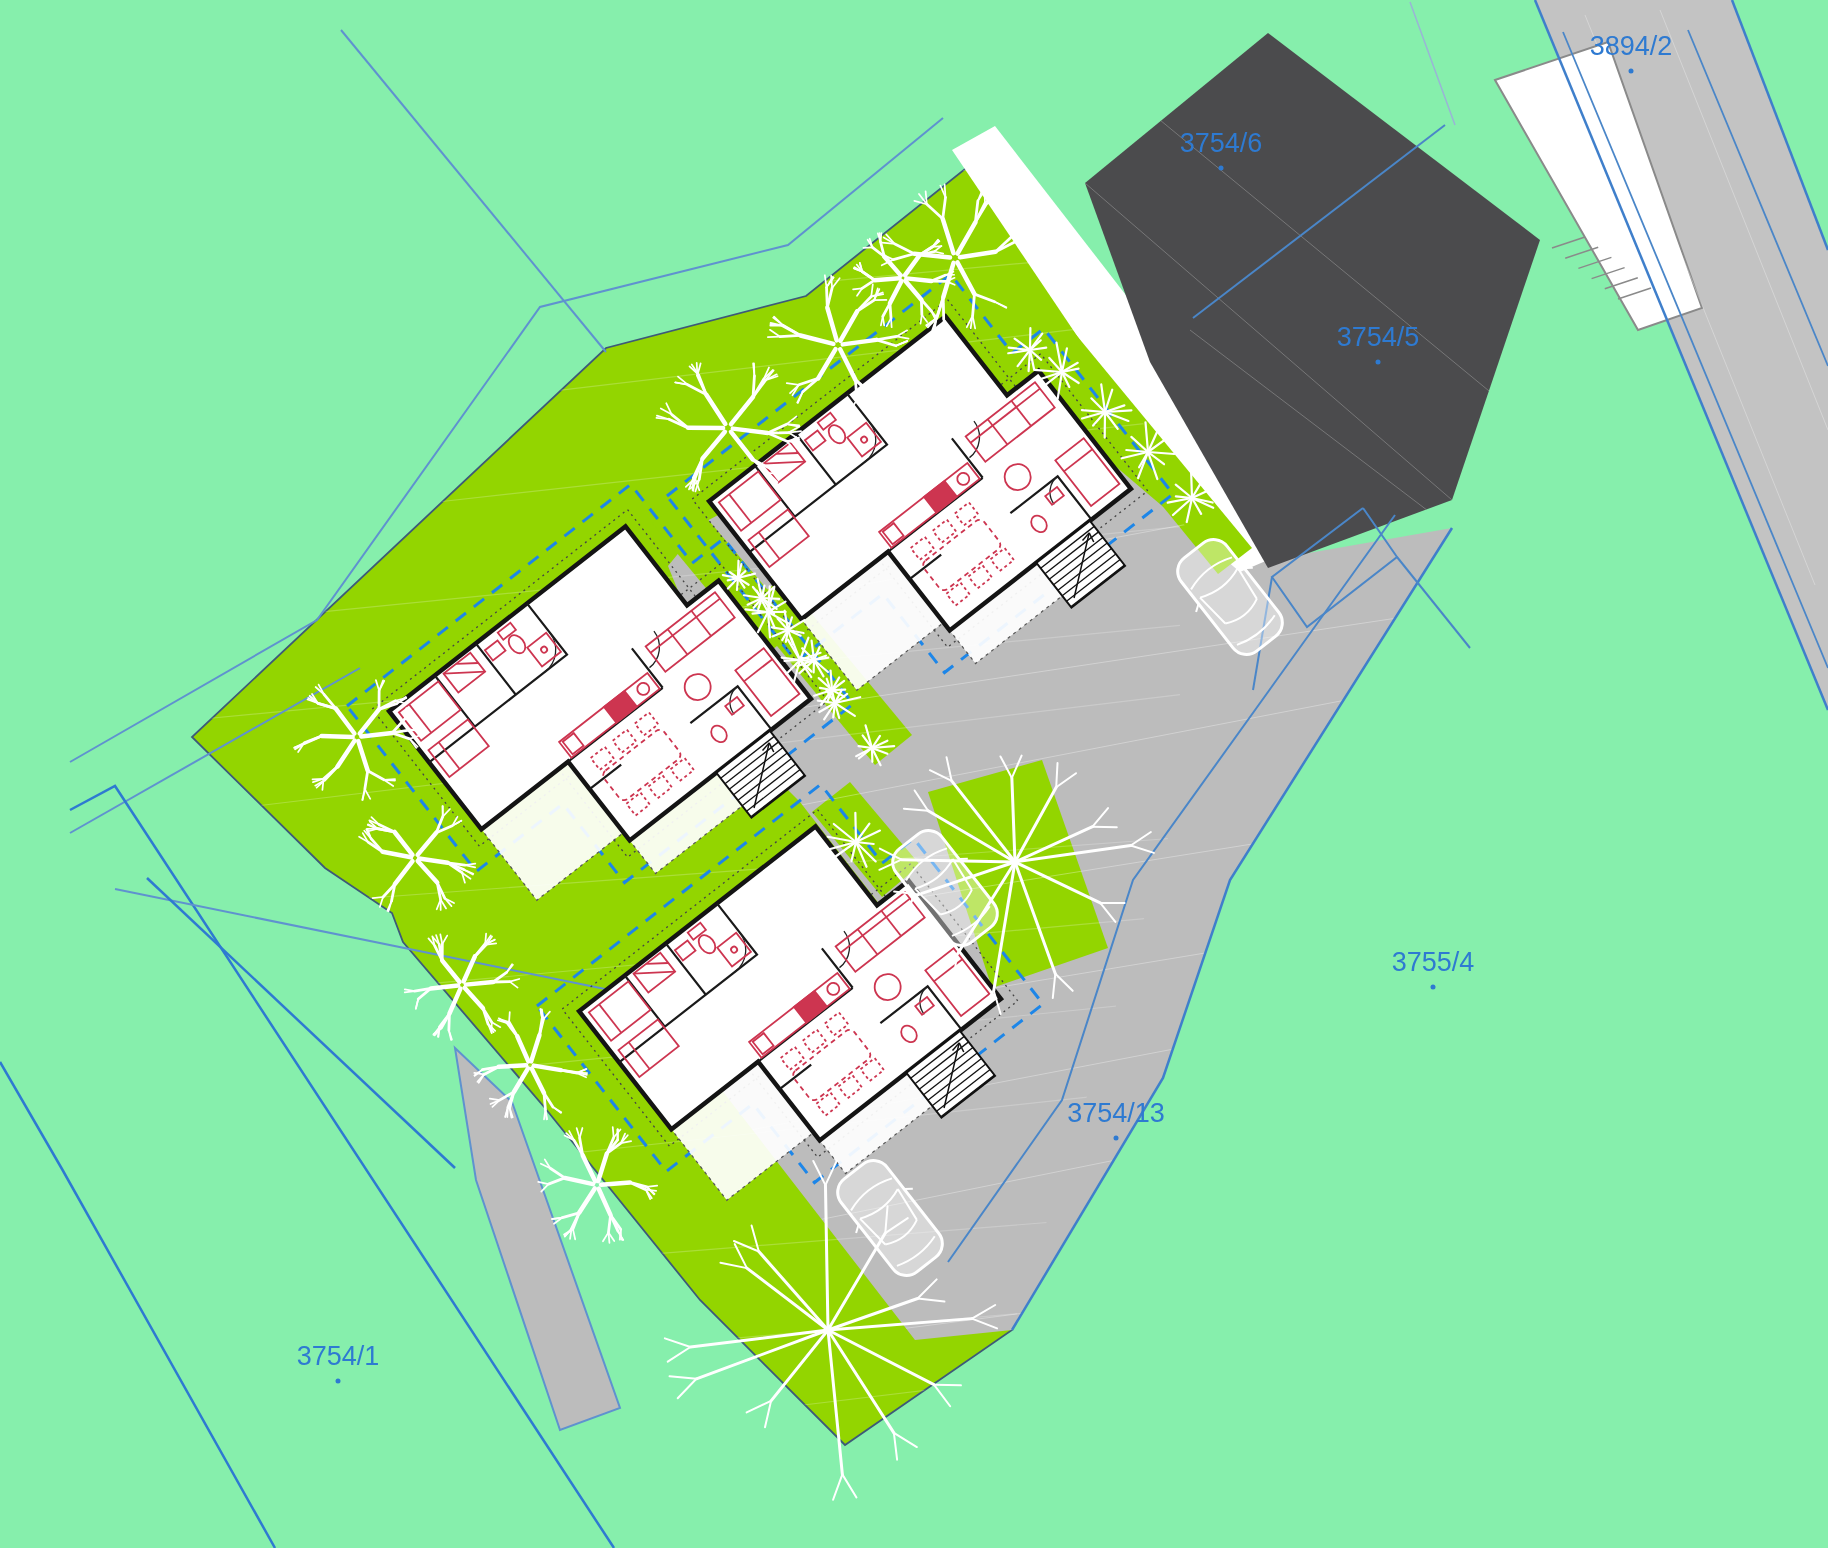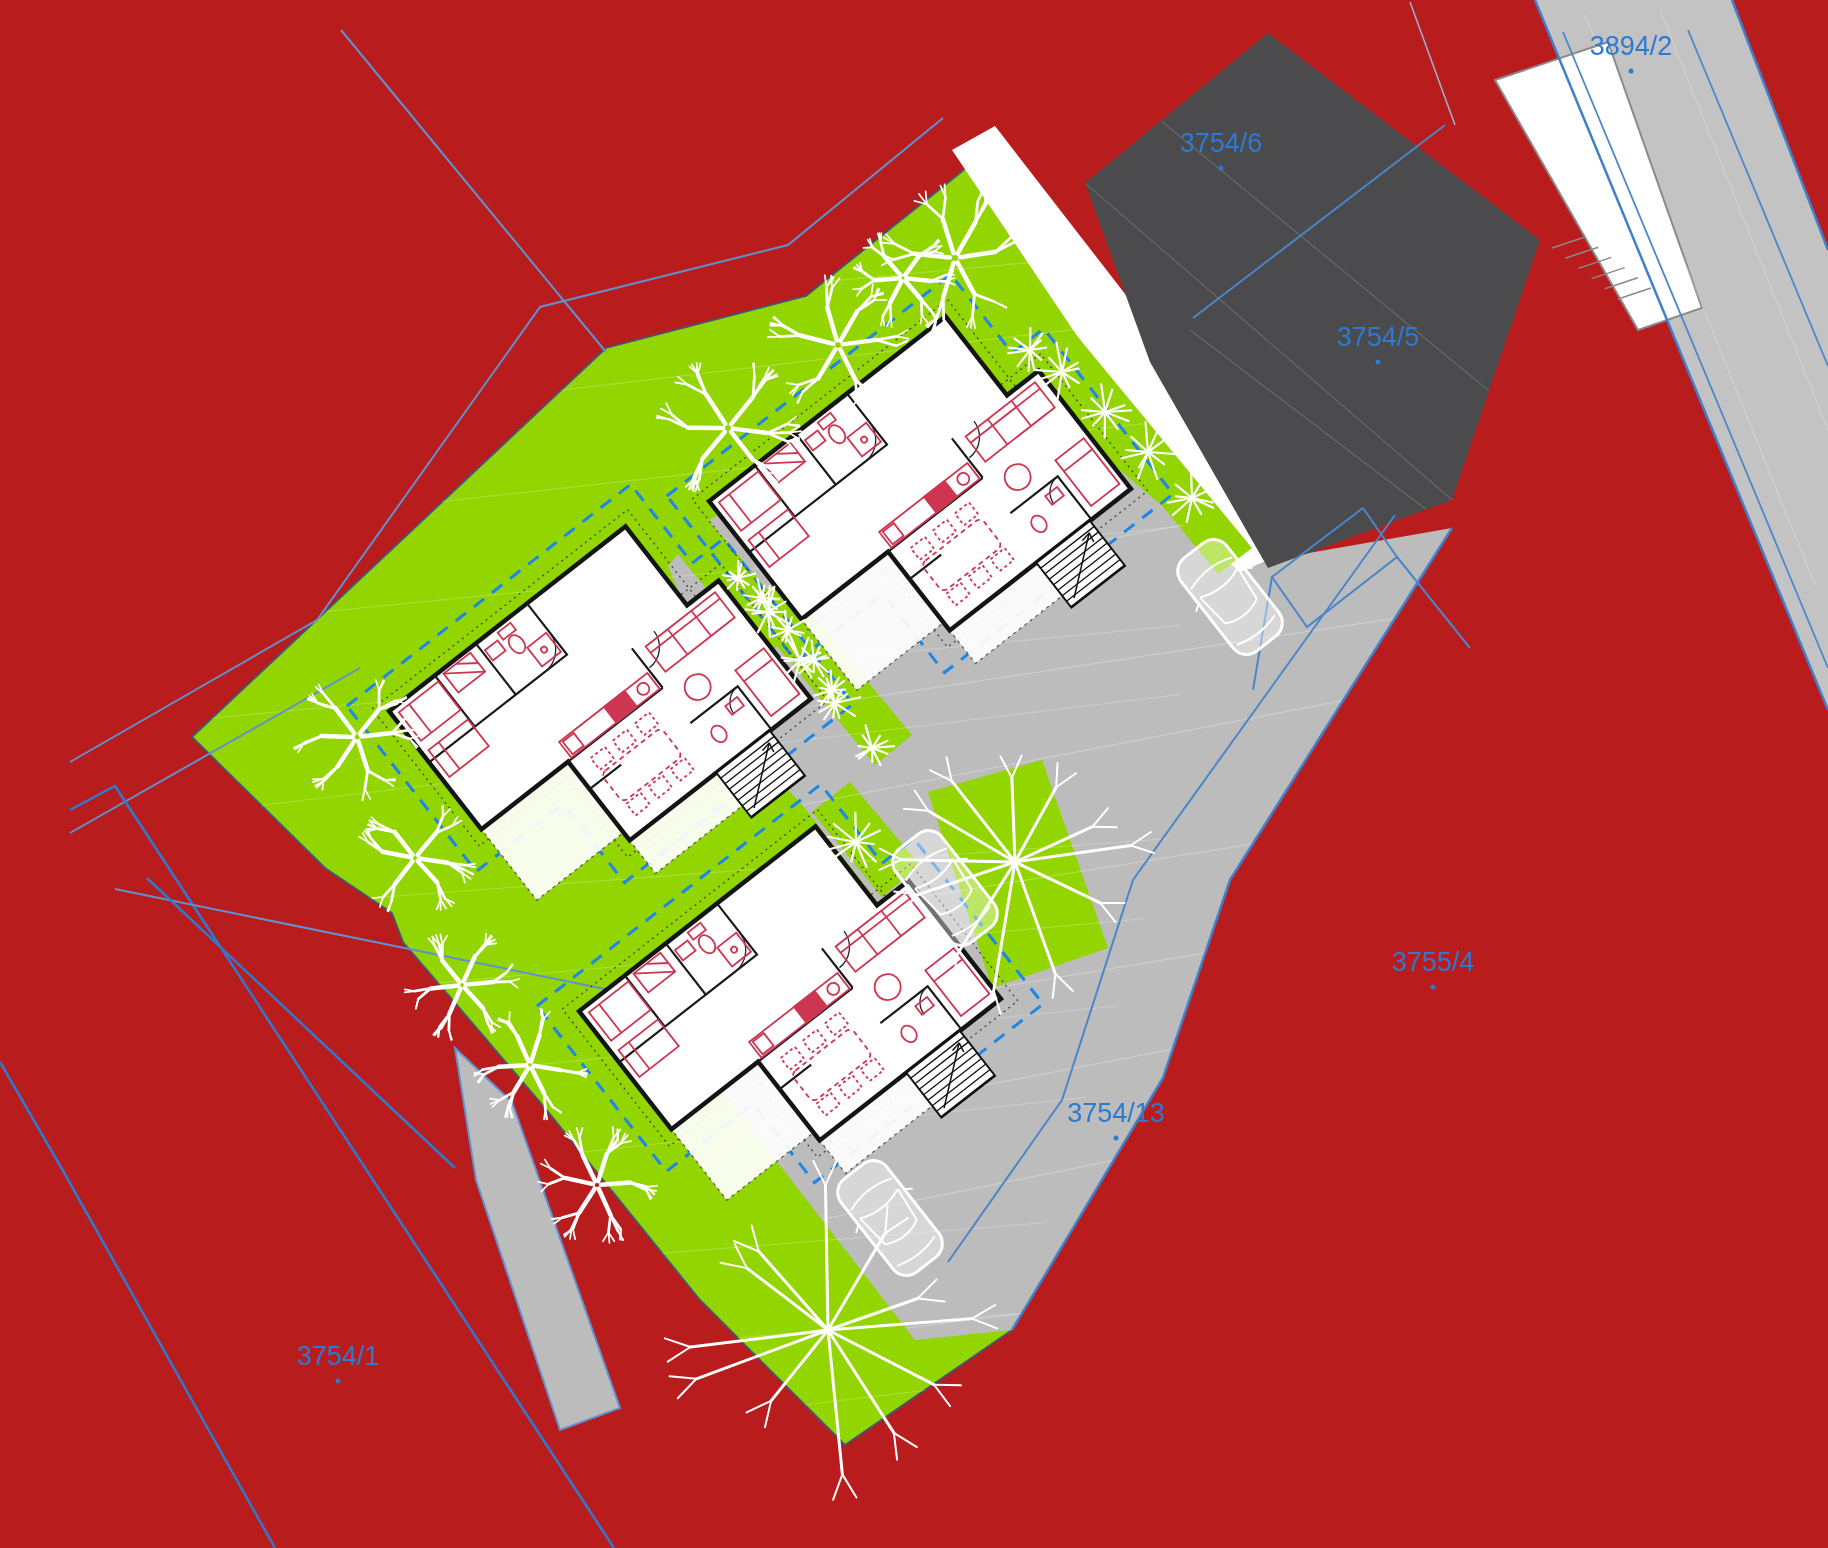--- a/index.html
+++ b/index.html
@@ -1,17 +1,17 @@
 <!DOCTYPE html>
 <html><head>
 <meta charset="utf-8">
 <style>
   html,body{margin:0;padding:0;background:#ffffff;}
   body{font-family:"Liberation Sans", sans-serif;}
-  #stage{width:1828px;height:1548px;position:relative;overflow:hidden;background:#b91c1c;}
+  #stage{width:1828px;height:1548px;position:relative;overflow:hidden;background:#86efac;}
   svg{display:block}
   text.parcel{font-family:"Liberation Sans", sans-serif;font-size:27px;fill:#2e7ad1;}
 </style>
 </head>
 <body>
 
 <div id="stage">
   <svg id="plan" width="1828" height="1548" viewBox="0 0 1828 1548" xmlns="http://www.w3.org/2000/svg">
       <defs>
         <clipPath id="clipGreen">

